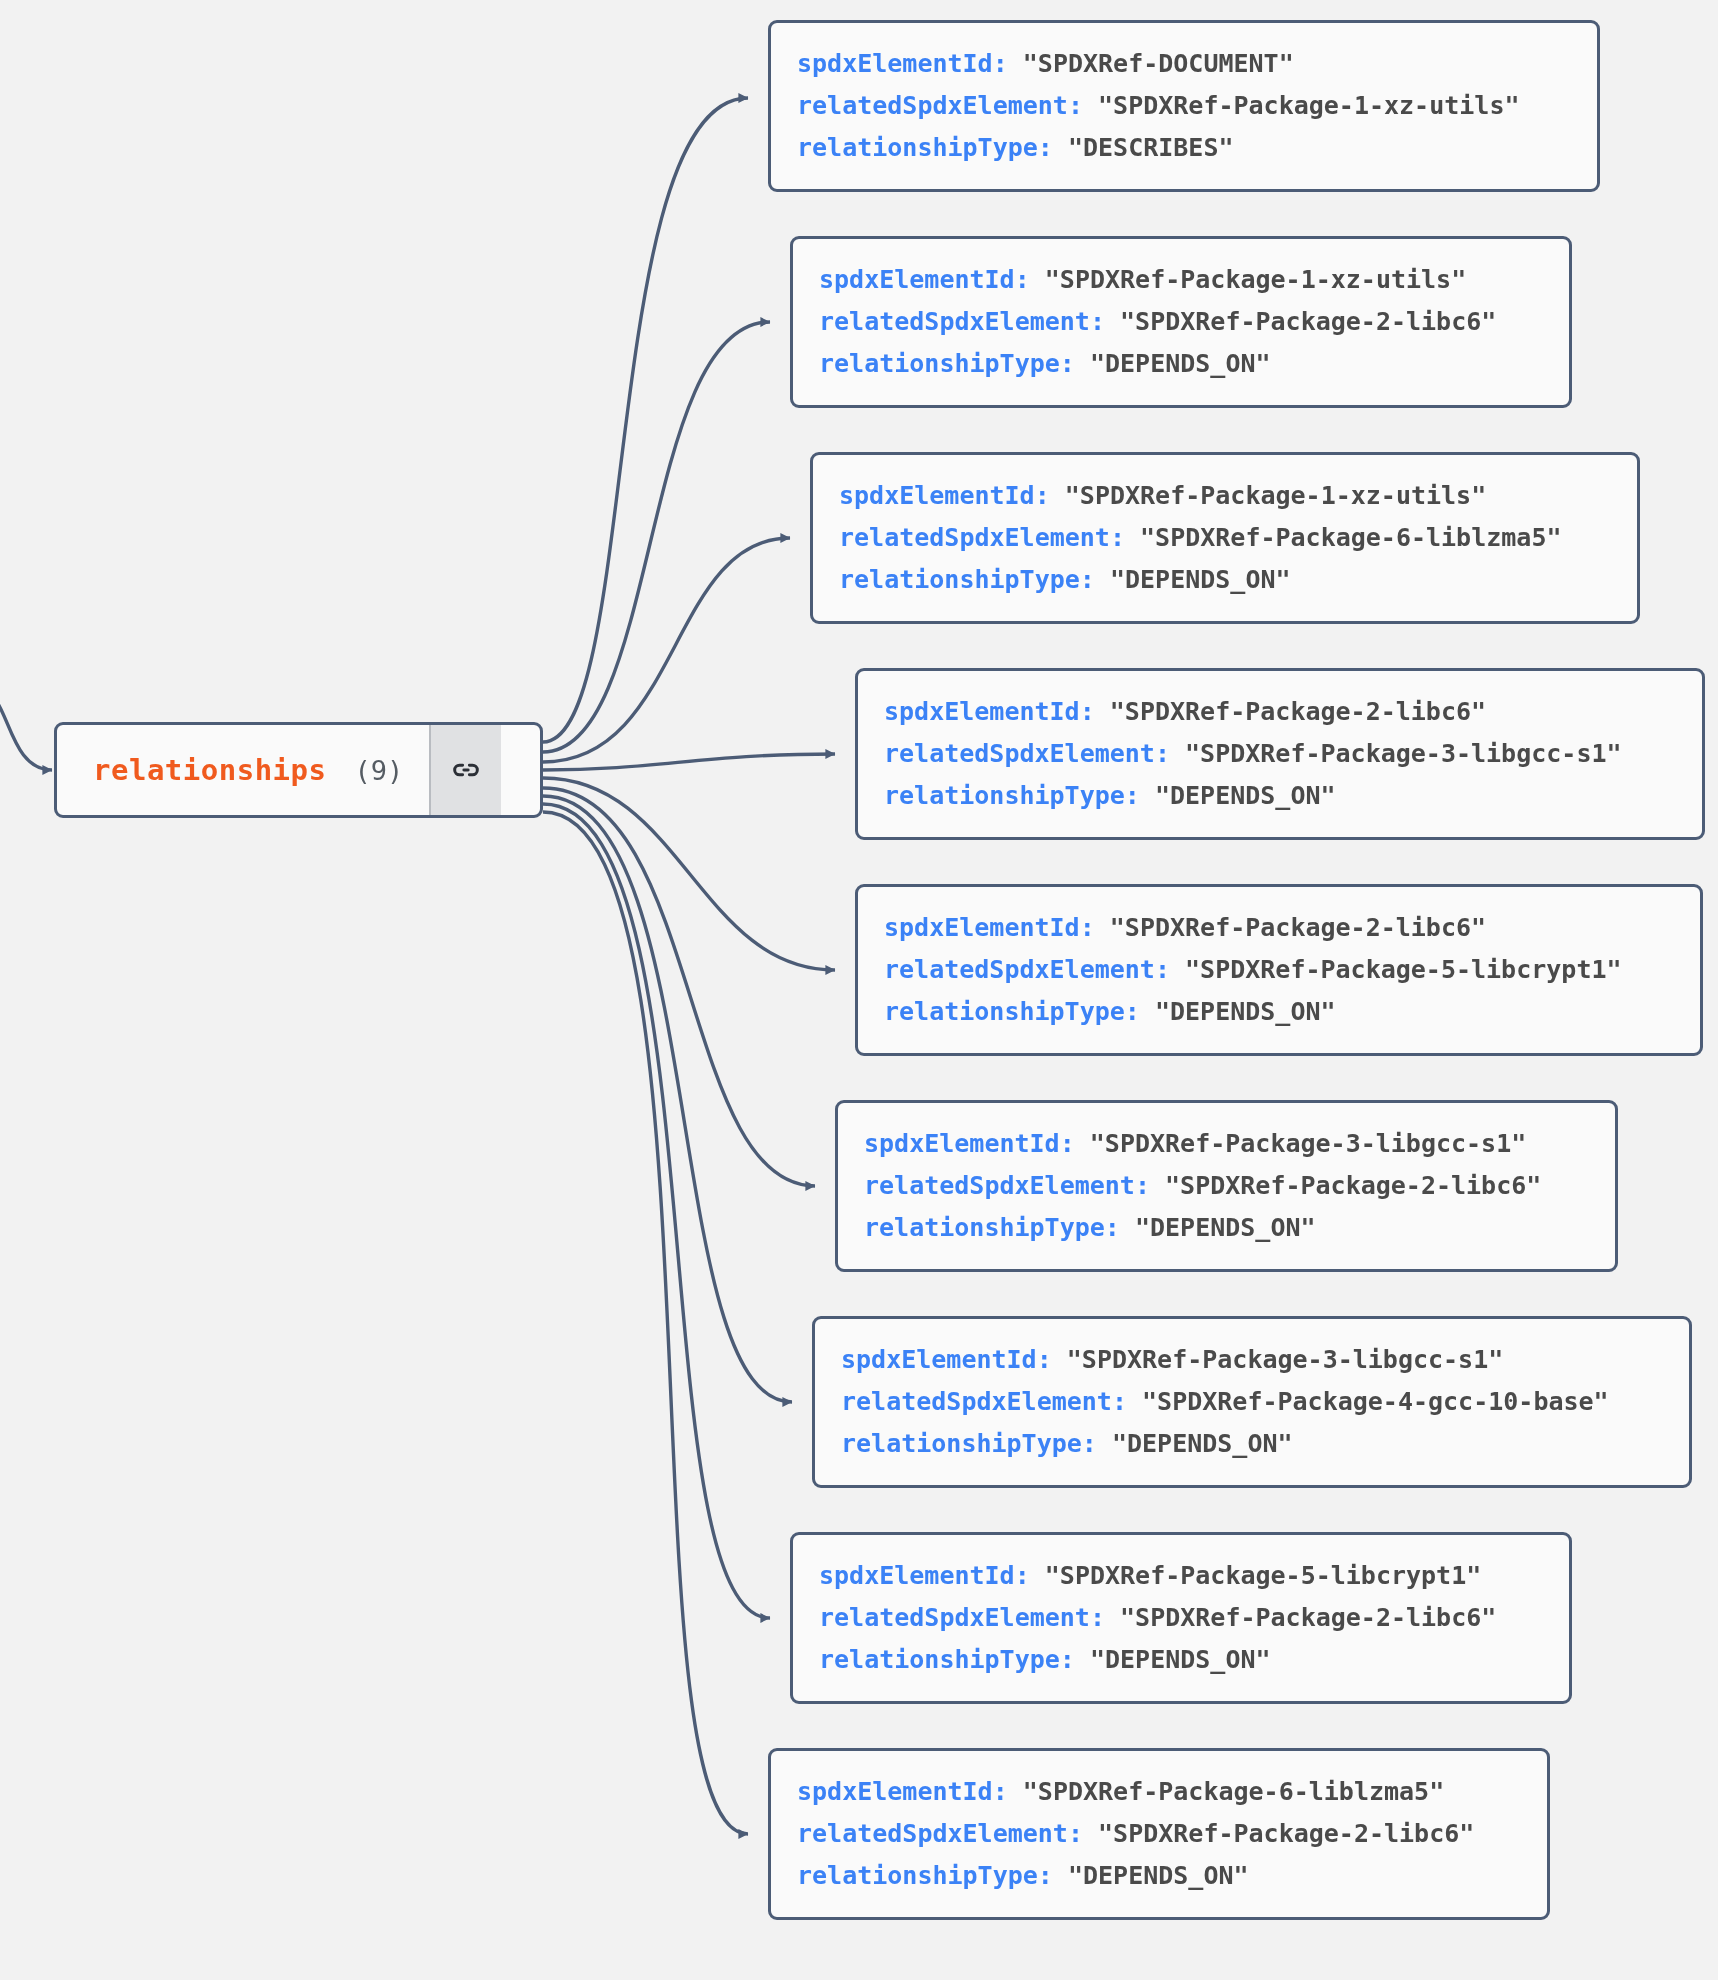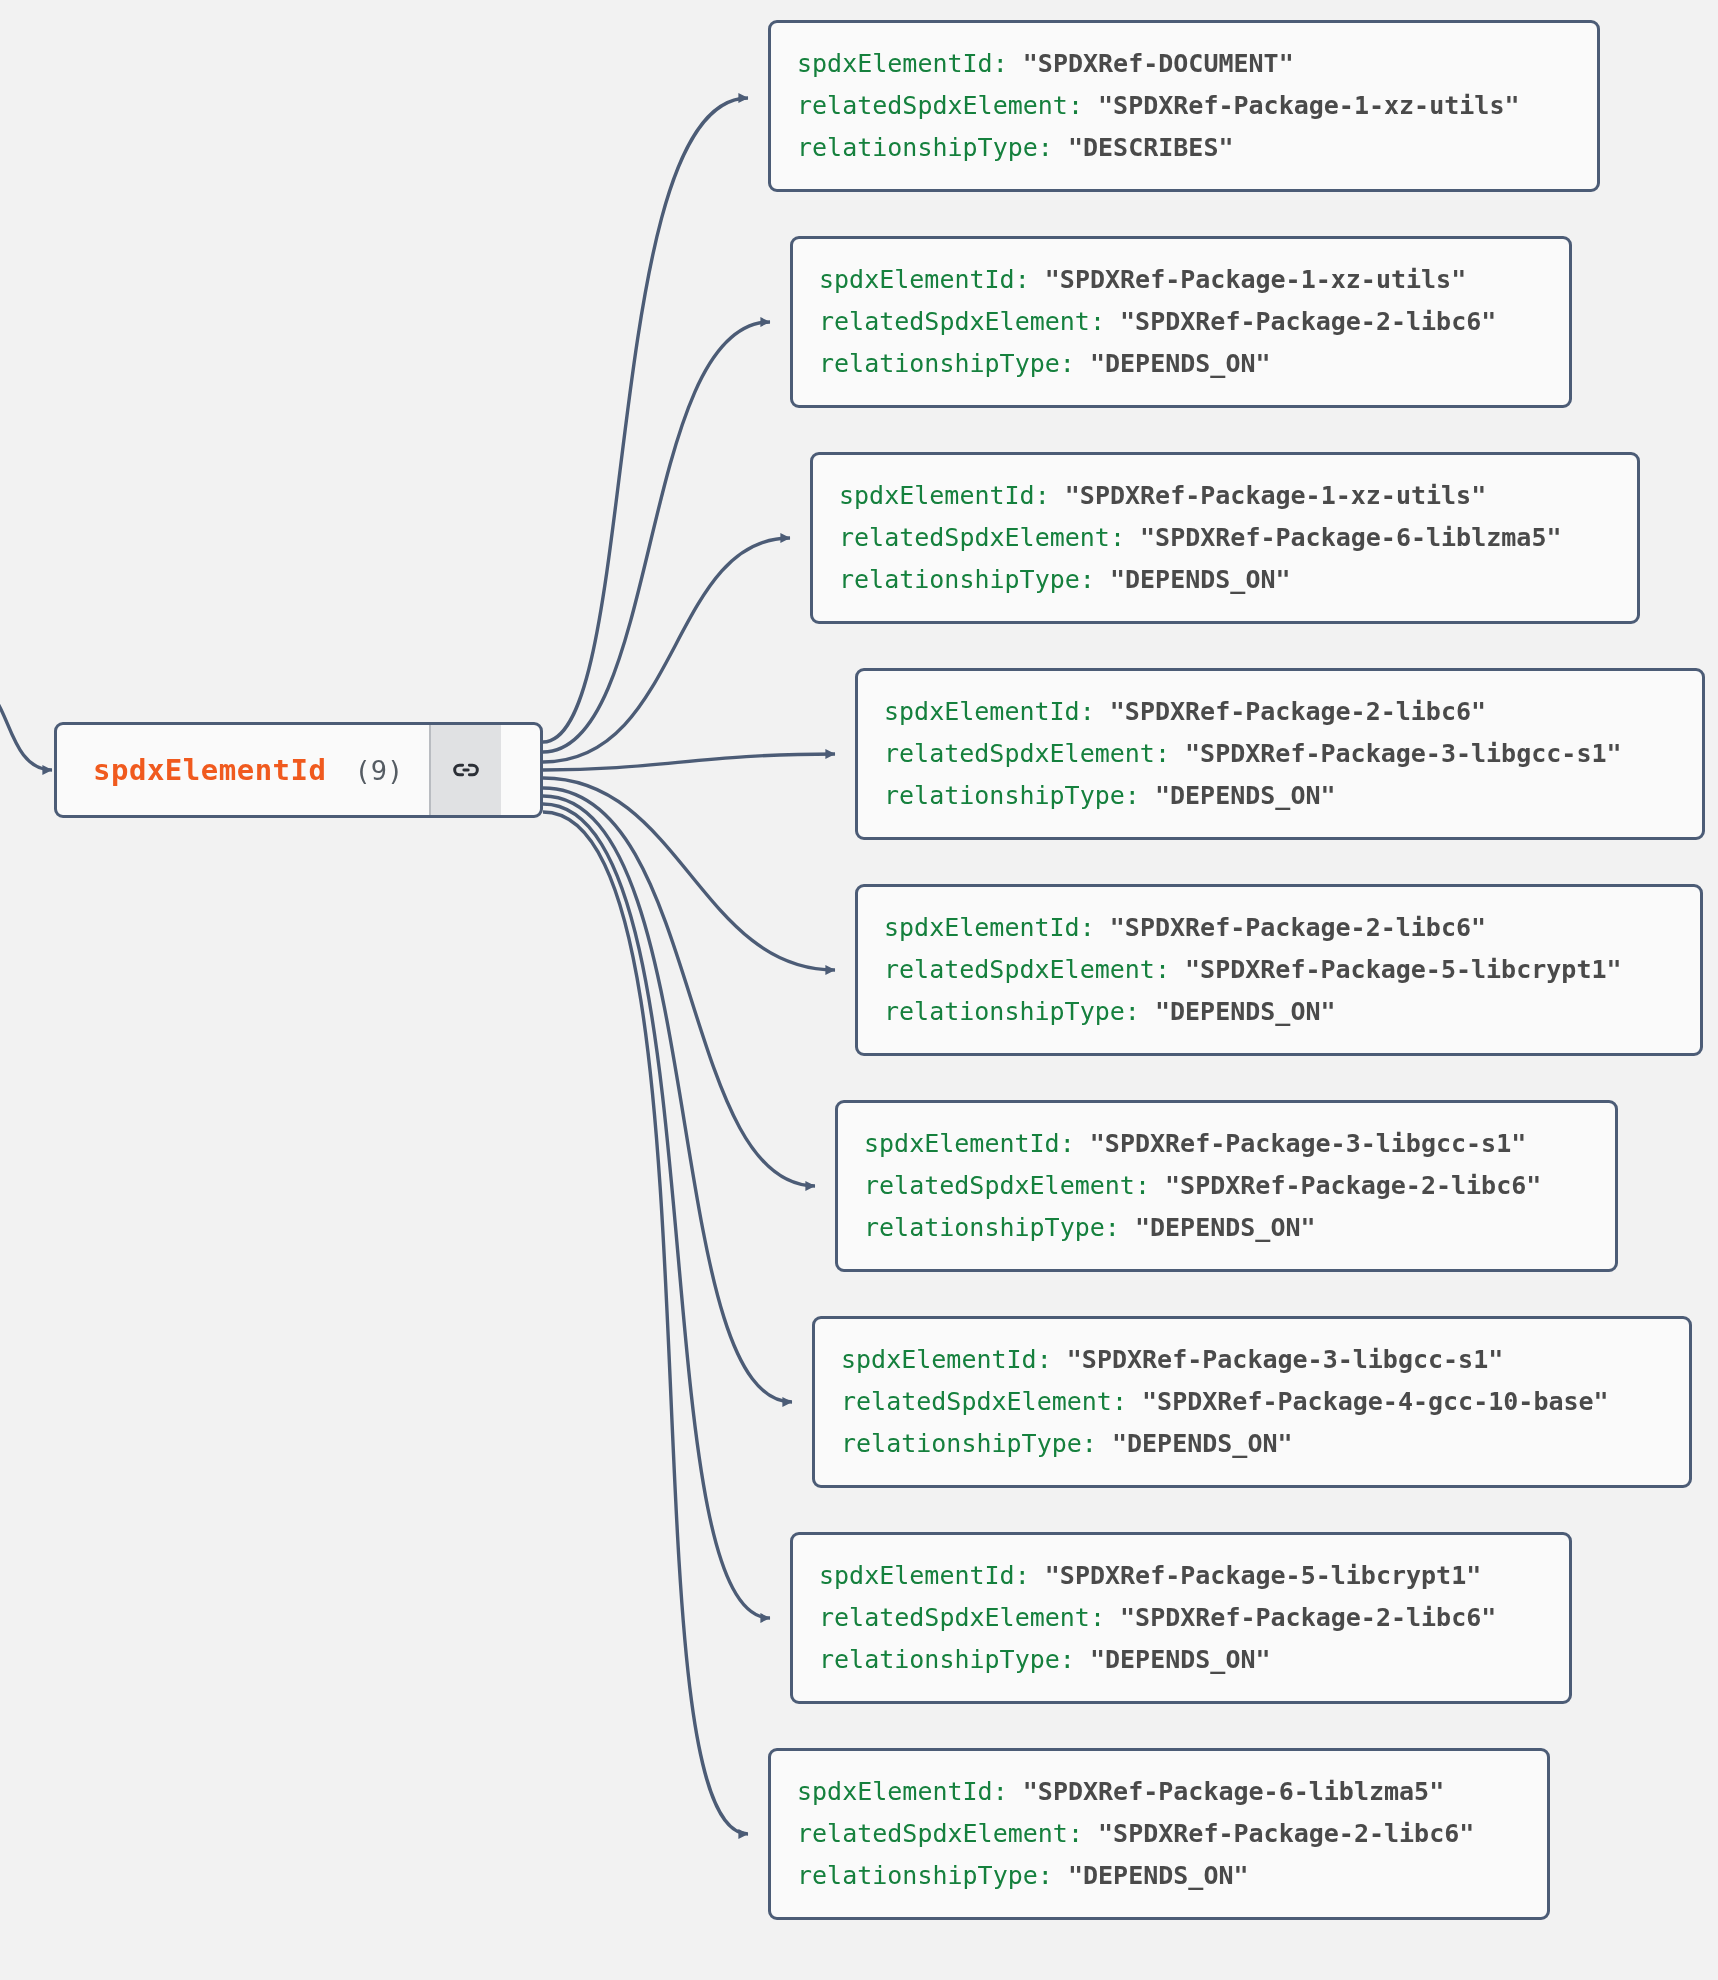--- a/index.html
+++ b/index.html
@@ -72,22 +72,22 @@
     flex-direction: column;
     justify-content: center;
     padding: 0 26px;
   }
   .rel-line {
     white-space: nowrap;
     font-size: 25px;
     line-height: 42px;
   }
   .rel-key {
-    color: #15803d;
-    font-weight: normal;
+    color: #3b82f6;
+    font-weight: bold;
   }
   .rel-val {
     color: #4a4a4a;
     font-weight: bold;
   }
 </style>
 </head>
 <body>
 
 <div id="canvas">
@@ -109,21 +109,21 @@
       <path d="M543,778 C 680,778 700,970 835,970" marker-end="url(#arrow)"></path>
       <path d="M543,788 C 700,788 680,1186 815,1186" marker-end="url(#arrow)"></path>
       <path d="M543,796 C 710,796 660,1402 792,1402" marker-end="url(#arrow)"></path>
       <path d="M543,804 C 720,804 640,1618 770,1618" marker-end="url(#arrow)"></path>
       <path d="M543,812 C 730,812 620,1834 748,1834" marker-end="url(#arrow)"></path>
     </g>
   </svg>
 
   <div class="root-node" style="left:54px; top:722px; width:489px; height:96px;">
     <div class="root-label-wrap">
-      <span class="root-key">spdxElementId</span>
+      <span class="root-key">relationships</span>
       <span class="root-count">(9)</span>
     </div>
     <div class="root-icon-cell">
       <span class="link-icon">
         <svg width="34" height="34" viewBox="0 0 24 24" fill="none" stroke="#2b2f36" stroke-width="2.1" stroke-linecap="round" stroke-linejoin="round">
           <path d="M10.5 12 L13.5 12"></path>
           <path d="M9.6 8.6 H7.4 a3.4 3.4 0 0 0 0 6.8 H9.6"></path>
           <path d="M14.4 8.6 H16.6 a3.4 3.4 0 0 1 0 6.8 H14.4"></path>
         </svg>
       </span>

